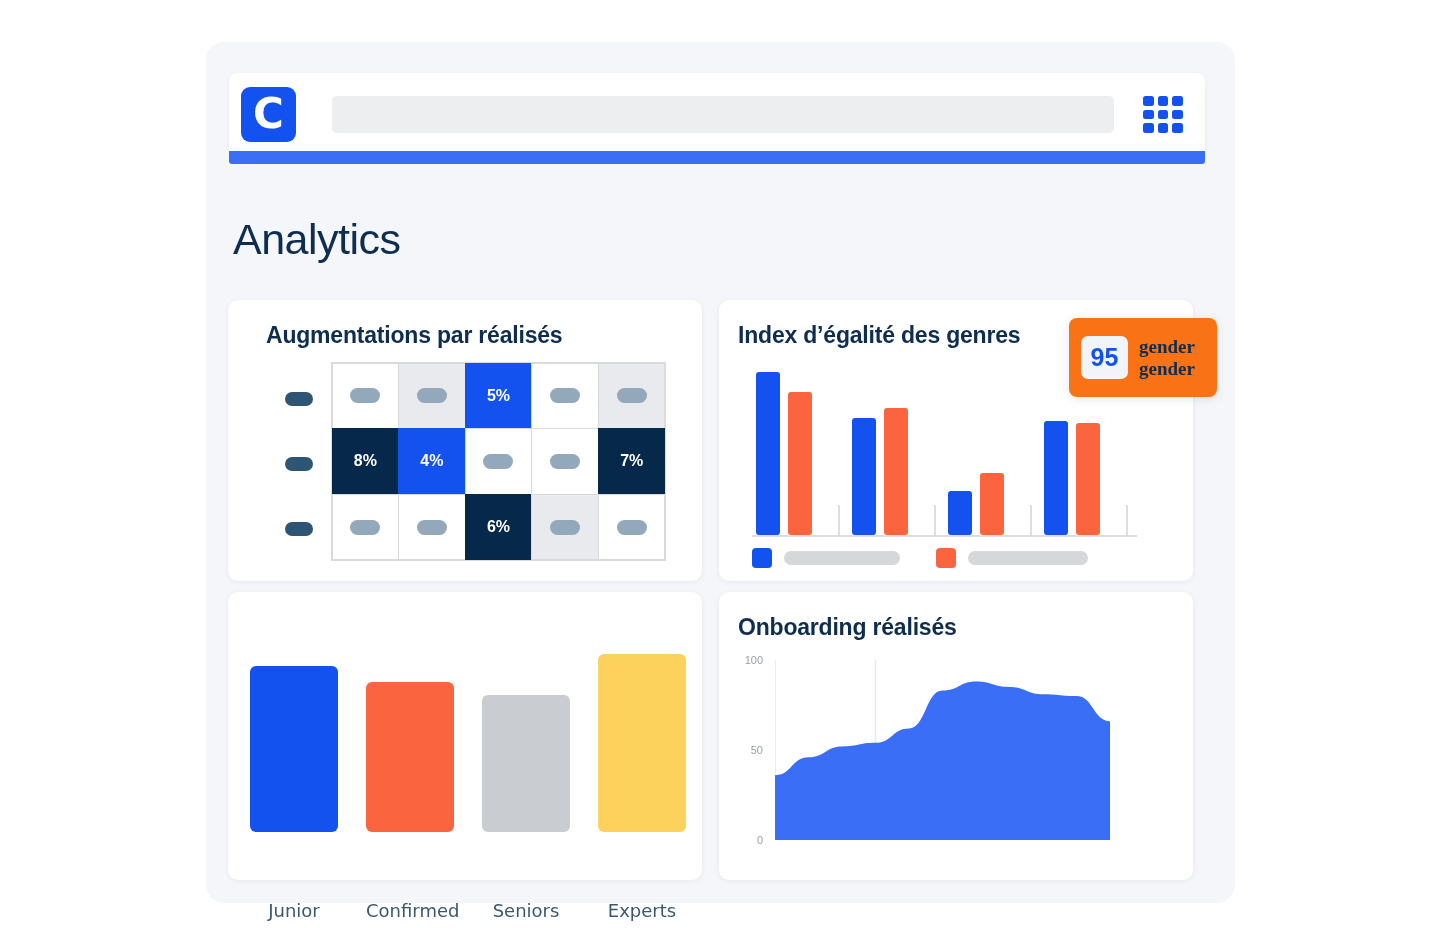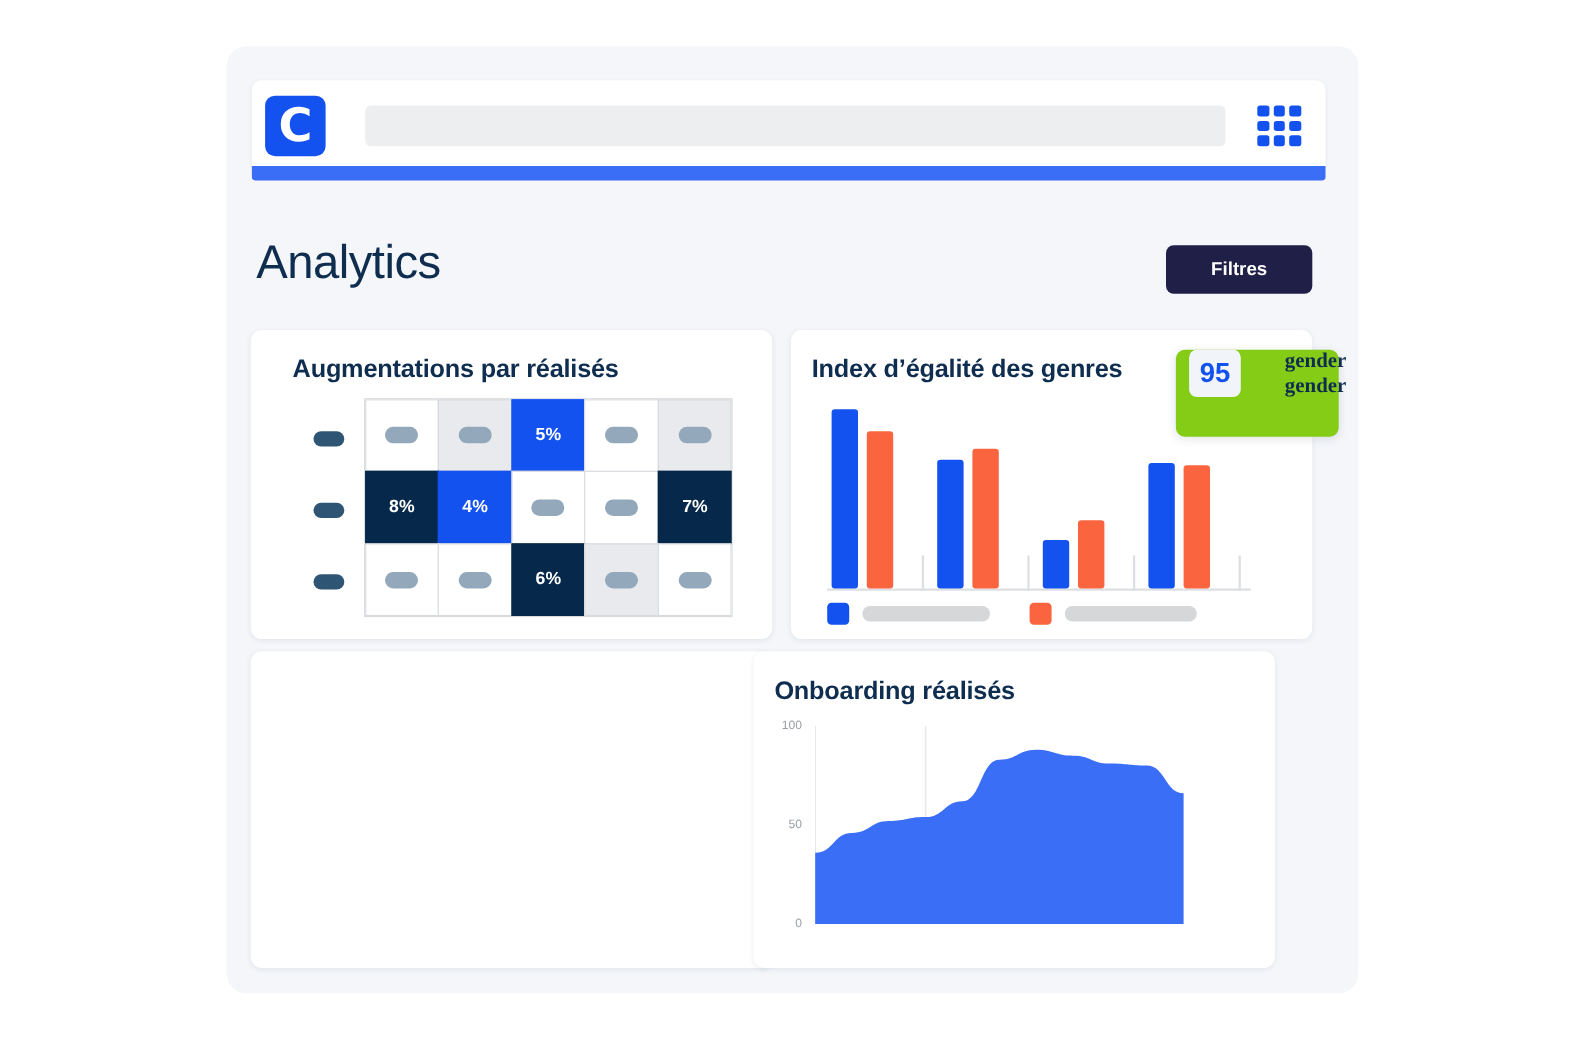--- a/index.html
+++ b/index.html
@@ -130,21 +130,21 @@
     position: absolute;
     font-size: 23px;
     font-weight: bold;
     color: #0e2d4f;
     letter-spacing: -0.2px;
   }
 
   #card-heatmap { left: 228px; top: 300px; width: 474px; height: 281px; }
   #card-gender  { left: 719px; top: 300px; width: 474px; height: 281px; text-align: center; }
   #card-salary  { left: 228px; top: 592px; width: 474px; height: 288px; }
-  #card-onboard { left: 685px; top: 592px; width: 474px; height: 288px; }
+  #card-onboard { left: 719px; top: 592px; width: 474px; height: 288px; }
 
   
   .hm-rowlabels {
     position: absolute;
     left: 48px;
     top: 66px;
     width: 45px;
     height: 196px;
     display: flex;
     flex-direction: column;
@@ -189,29 +189,28 @@
     border-radius: 7.5px;
   }
 
   
   .gender-badge {
     position: absolute;
     left: 1069px;
     top: 318px;
     width: 148px;
     height: 79px;
-    background: #84cc16;
+    background: #f97316;
     border-radius: 8px;
     box-shadow: 0 2px 9px rgba(20,40,80,0.12);
     display: flex;
-    align-items: flex-start;
+    align-items: center;
     padding-left: 12px;
     box-sizing: border-box;
     z-index: 5;
-    gap: 29px;
   }
   .gender-num {
     width: 47px;
     height: 43px;
     background: #f1f4f9;
     border-radius: 7px;
     color: #1452f0;
     font-size: 25px;
     font-weight: bold;
     display: flex;
@@ -355,21 +354,20 @@
     <i></i>
     <i></i>
     <i></i>
     <i></i>
     <i></i>
     <i></i>
     <i></i>
   </div>
 
   <div class="page-title">Analytics</div>
-  <button class="filtres-btn">Filtres</button>
 
   <div class="card" id="card-heatmap">
     <div class="card-title" style="left:38px; top:22px;">Augmentations par réalisés</div>
 
     <div class="hm-rowlabels">
       <div class="hm-pill"></div>
       <div class="hm-pill"></div>
       <div class="hm-pill"></div>
     </div>
 
@@ -459,20 +457,38 @@
 
   <div class="gender-badge">
     <div class="gender-num">95</div>
     <div class="gender-label">
       <div>gender</div>
       <div>gender</div>
     </div>
   </div>
 
   <div class="card" id="card-salary">
+    <div class="sbars" id="salary-bars">
+        <div class="sbar-col" style="left: 0px;">
+          <div class="sbar" style="height: 165.54px; background: rgb(20, 82, 240);"></div>
+        </div>
+        <div class="sbar-label" style="left: 0px;">Junior</div>
+        <div class="sbar-col" style="left: 116px;">
+          <div class="sbar" style="height: 149.52px; background: rgb(250, 101, 64);"></div>
+        </div>
+        <div class="sbar-label" style="left: 116px;">Confirmed</div>
+        <div class="sbar-col" style="left: 232px;">
+          <div class="sbar" style="height: 137.06px; background: rgb(201, 204, 209);"></div>
+        </div>
+        <div class="sbar-label" style="left: 232px;">Seniors</div>
+        <div class="sbar-col" style="left: 348px;">
+          <div class="sbar" style="height: 178px; background: rgb(252, 210, 92);"></div>
+        </div>
+        <div class="sbar-label" style="left: 348px;">Experts</div>
+      </div>
   </div>
 
   <div class="card" id="card-onboard">
     <div class="card-title" style="left:19px; top:22px;">Onboarding réalisés</div>
     <div class="ob-wrap" id="onboarding-chart">
         <div class="ob-ylabel" style="left: 0px; top: 0px;">100</div>
         <div class="ob-ylabel" style="left: 0px; top: 90px;">50</div>
         <div class="ob-ylabel" style="left: 0px; top: 180px;">0</div>
         <svg class="ob-svg" width="390" height="190">
           <line x1="0" y1="6" x2="0" y2="186" stroke="#e2e4e8" stroke-width="1.5"></line>

